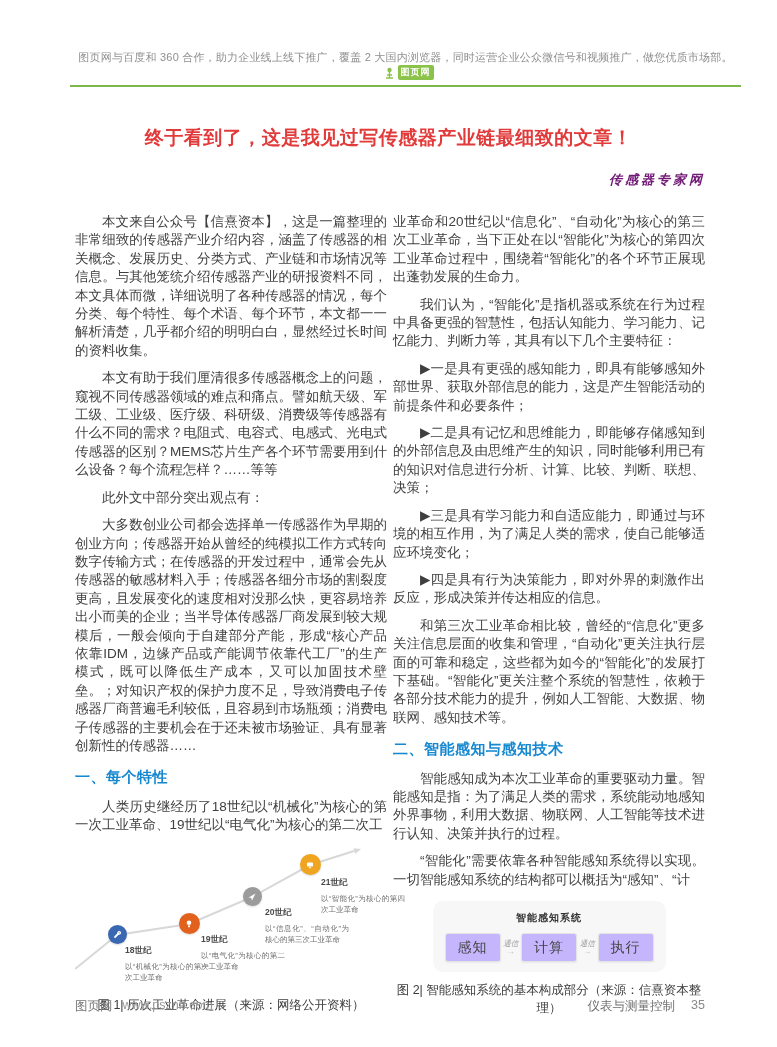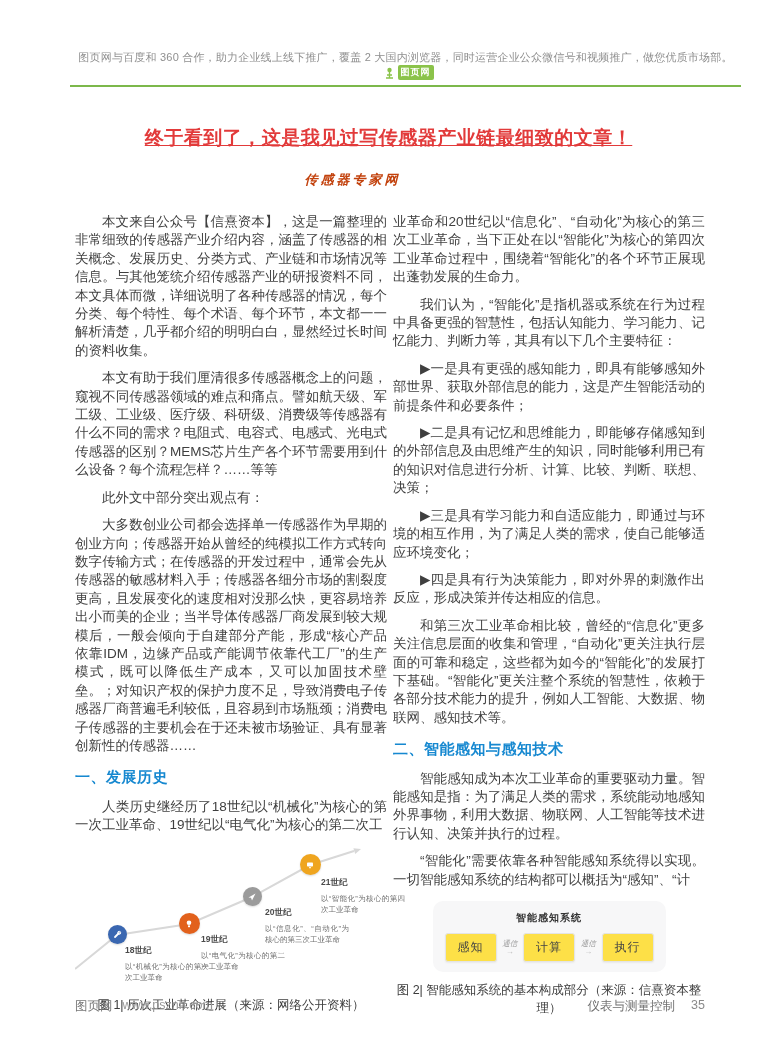--- a/index.html
+++ b/index.html
@@ -10,44 +10,44 @@
   }
   
   .header { padding:50px 36px 0 70px; }
   .promo-row { display:flex; align-items:center; justify-content:space-between;flex-direction:column; }
   .promo-text { font-size:11px; color:#8f8f8f; letter-spacing:0.2px; white-space:nowrap; }
   .logo { display:flex; align-items:center; gap:3px; flex:0 0 auto; margin-left:6px; }
   .logo-mark { width:11px; height:12px; }
   .logo-text { font-size:9px; font-weight:bold; color:#ffffff; background:#8bc34a; padding:1px 3px; border-radius:2px; letter-spacing:1px; }
   .green-rule { height:2px; background:#7cb84b; margin-top:5px; }
   
-  .title { margin:38px 40px 0; text-align:center; font-size:19px; font-weight:bold; color:#e23a3a; letter-spacing:0.5px;text-decoration:underline; }
-  .byline { margin:20px 72px 0 0; text-align:center; font-family:"DejaVu Serif","Liberation Serif",serif;
-            font-style:italic; font-weight:bold; font-size:13px; color:#c2410c; letter-spacing:3px; }
+  .title { margin:38px 40px 0; text-align:center; font-size:19px; font-weight:bold; color:#e23a3a; letter-spacing:0.5px; }
+  .byline { margin:20px 72px 0 0; text-align:right; font-family:"DejaVu Serif","Liberation Serif",serif;
+            font-style:italic; font-weight:bold; font-size:13px; color:#701a75; letter-spacing:3px; }
   
   .columns { display:flex; justify-content:space-between; padding:24px 72px 0 75px; }
   .col { width:312px; font-size:13.5px; line-height:18.4px; text-align:justify; }
   .col p { margin:0 0 9px; }
   p.indent { text-indent:2em; }
   h2.sec { font-size:15px; font-weight:bold; color:#1688d0; margin:13px 0 11px; letter-spacing:0.5px; }
   
   figure { margin:0; }
   .fig1 { position:relative; width:312px; height:140px; margin-top:12px; }
   .fig1 svg.tline { position:absolute; left:0; top:0; }
   .dot { position:absolute; border-radius:50%; display:flex; align-items:center; justify-content:center; box-shadow:0 1px 2px rgba(0,0,0,0.15); }
   .tlabel { position:absolute; }
   .tcentury { font-size:8.5px; font-weight:bold; color:#4a4a4a; }
   .tdesc { font-size:7.5px; color:#707070; line-height:10.5px; width:84px; margin-top:3px; }
   .figcap { text-align:center; font-size:12.5px; color:#3c3c3c; margin-top:9px; }
   
   .fig2-box { width:233px; margin:12px auto 0; background:#f7f7f8; border-radius:10px; padding:8px 12px 10px; box-sizing:border-box; }
   .sys-title { text-align:center; font-size:10px; font-weight:bold; color:#333333; letter-spacing:1px; }
   .sys-row { display:flex; align-items:center; justify-content:space-between; margin-top:6px; }
-  .sys-node { background:#fde047; border:1px solid #e4e4e4; border-radius:3px; box-shadow:0 1px 2px rgba(0,0,0,0.06);
-              font-size:12px; color:#444444; padding:4px 12px; letter-spacing:1px; }
+  .sys-node { background:#c4b5fd; border:1px solid #e4e4e4; border-radius:3px; box-shadow:0 1px 2px rgba(0,0,0,0.06);
+              font-size:14px; color:#444444; padding:4px 12px; letter-spacing:1px; }
   .sys-link { display:flex; flex-direction:column; align-items:center; font-size:7.5px; color:#999999; font-style:italic; line-height:8px; }
   .link-arrow { color:#bbbbbb; font-style:normal; font-size:8px; }
   
   .footer { position:absolute; left:75px; right:72px; top:998px; display:flex; justify-content:space-between; font-size:12.5px; }
   .footer-left { display:flex; gap:10px; }
   .footer-site { color:#777777; }
   .footer-url { color:#999999; }
   .footer-right { display:flex; gap:16px; }
   .footer-journal { color:#6f6f6f; }
   .footer-page { color:#8a8a8a; }
@@ -74,21 +74,21 @@
   <h1 class="title">终于看到了，这是我见过写传感器产业链最细致的文章！</h1>
   <div class="byline">传感器专家网</div>
 
   <main class="columns">
 
     <section class="col">
       <p class="indent">本文来自公众号【信熹资本】，这是一篇整理的非常细致的传感器产业介绍内容，涵盖了传感器的相关概念、发展历史、分类方式、产业链和市场情况等信息。与其他笼统介绍传感器产业的研报资料不同，本文具体而微，详细说明了各种传感器的情况，每个分类、每个特性、每个术语、每个环节，本文都一一解析清楚，几乎都介绍的明明白白，显然经过长时间的资料收集。</p>
       <p class="indent">本文有助于我们厘清很多传感器概念上的问题，窥视不同传感器领域的难点和痛点。譬如航天级、军工级、工业级、医疗级、科研级、消费级等传感器有什么不同的需求？电阻式、电容式、电感式、光电式传感器的区别？MEMS芯片生产各个环节需要用到什么设备？每个流程怎样？……等等</p>
       <p class="indent">此外文中部分突出观点有：</p>
       <p class="indent">大多数创业公司都会选择单一传感器作为早期的创业方向；传感器开始从曾经的纯模拟工作方式转向数字传输方式；在传感器的开发过程中，通常会先从传感器的敏感材料入手；传感器各细分市场的割裂度更高，且发展变化的速度相对没那么快，更容易培养出小而美的企业；当半导体传感器厂商发展到较大规模后，一般会倾向于自建部分产能，形成“核心产品依靠IDM，边缘产品或产能调节依靠代工厂”的生产模式，既可以降低生产成本，又可以加固技术壁垒。；对知识产权的保护力度不足，导致消费电子传感器厂商普遍毛利较低，且容易到市场瓶颈；消费电子传感器的主要机会在于还未被市场验证、具有显著创新性的传感器……</p>
-      <h2 class="sec">一、发展历史</h2>
+      <h2 class="sec">一、每个特性</h2>
       <p class="indent">人类历史继经历了18世纪以“机械化”为核心的第一次工业革命、19世纪以“电气化”为核心的第二次工</p>
 
       <figure>
         <div class="fig1">
           <svg class="tline" width="312" height="140" viewBox="0 0 312 140">
             <polyline points="0,122 42,88 114,77 177,50 235,18 279,4" fill="none" stroke="#d8d8d8" stroke-width="2"></polyline>
             <polygon points="286,2 280.2,7 278.4,1.2" fill="#d8d8d8"></polygon>
           </svg>
 
           <div class="dot" style="left: 32.5px; top: 78.5px; width: 19px; height: 19px; background: rgb(58, 103, 177);">

